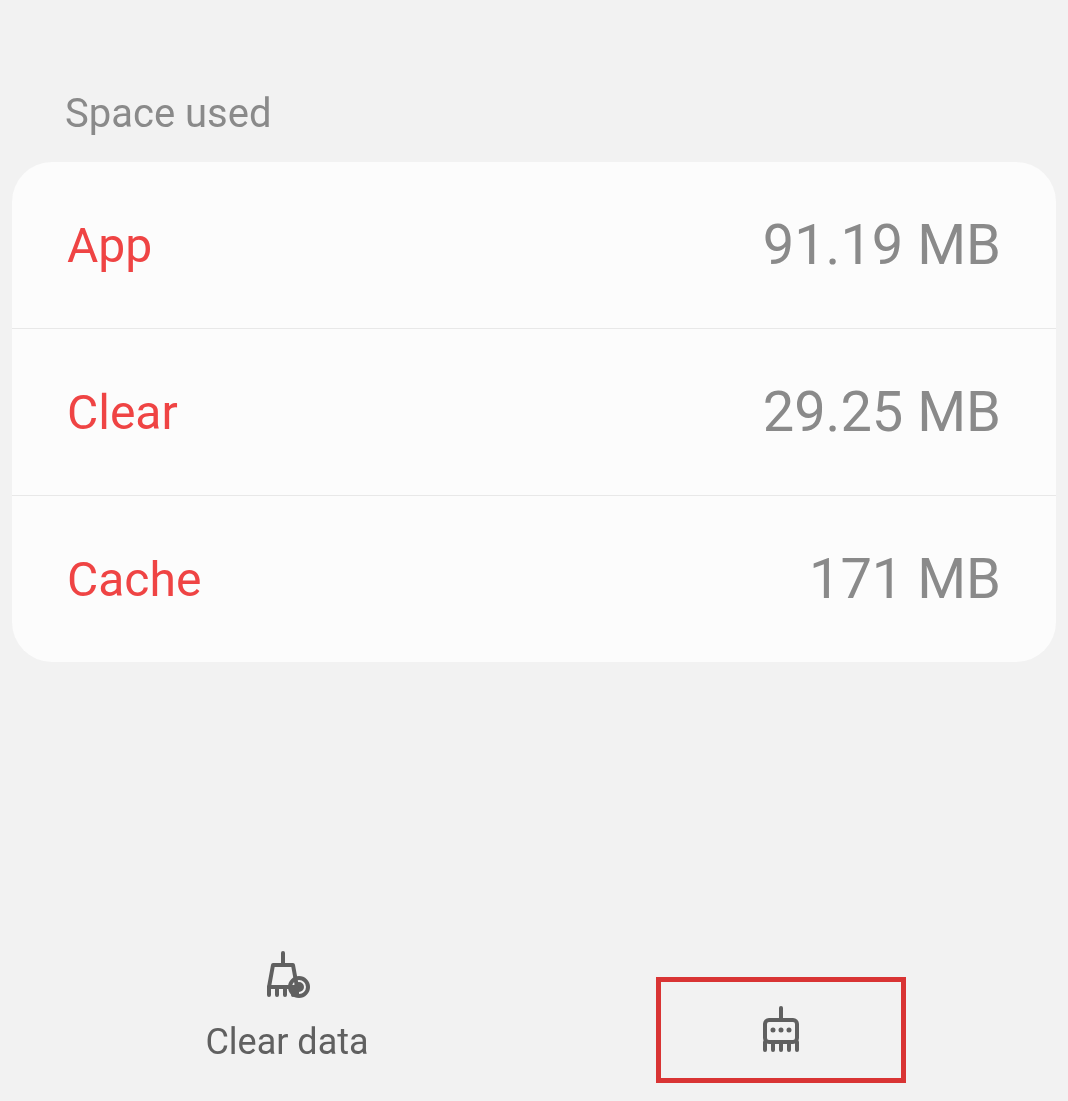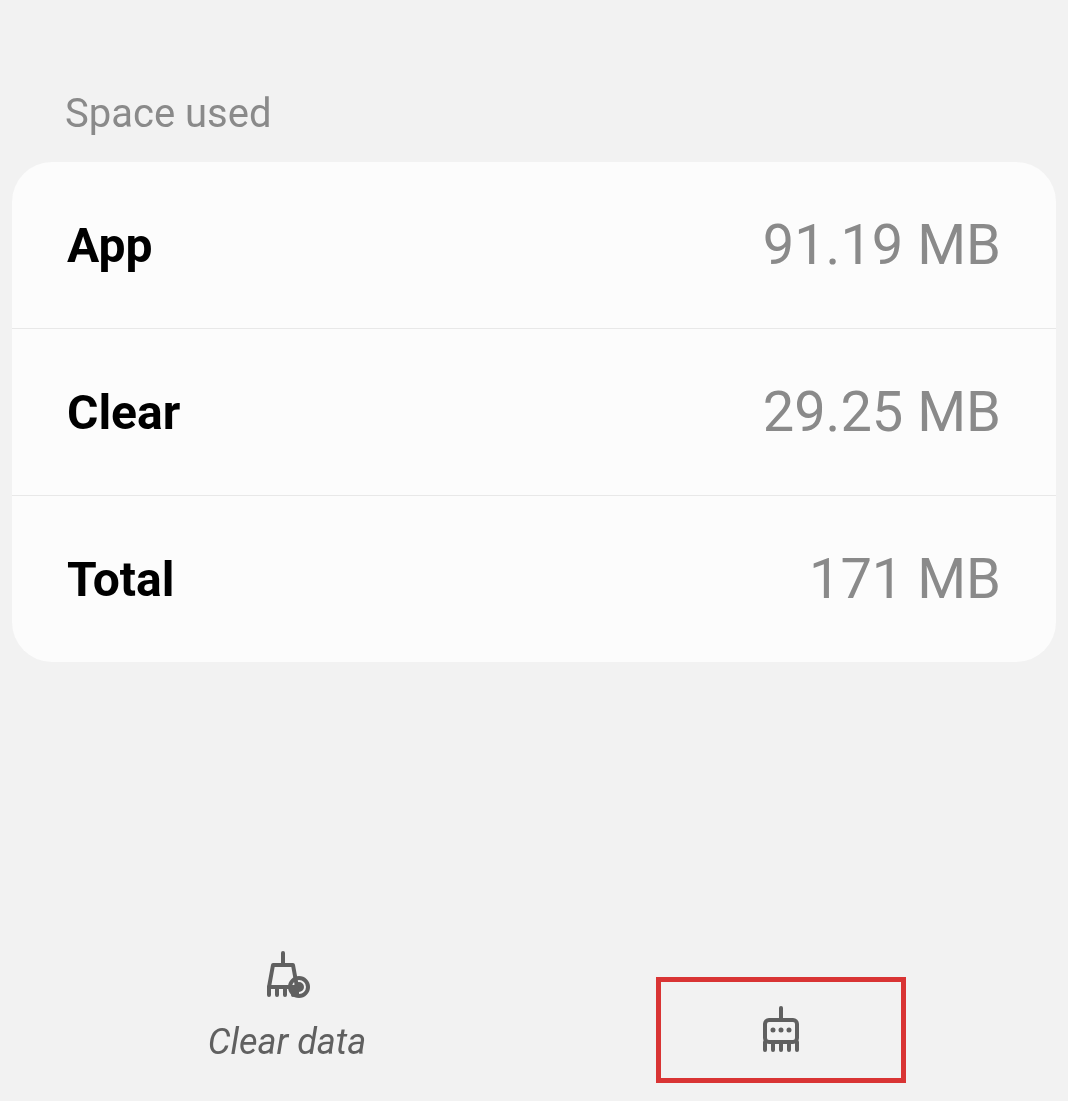--- a/index.html
+++ b/index.html
@@ -31,38 +31,37 @@
       justify-content: space-between;
       align-items: center;
       padding: 50px 55px 50px 55px;
       border-bottom: 1px solid #e8e8e8;
     }
     .row:last-child {
       border-bottom: none;
     }
     .row-label {
       font-size: 48px;
-      color: #000000;
-      font-weight: 700;
+      color: #ef4444;
+      font-weight: 400;
     }
     .row-value {
       font-size: 56px;
       color: #8a8a8a;
       font-weight: 400;
     }
     .bottom-actions {
       position: absolute;
       bottom: 18px;
       left: 0;
       right: 0;
       display: flex;
       justify-content: space-around;
       align-items: flex-end;
       padding: 0 40px;
-      font-style: italic;
     }
     .action-button {
       display: flex;
       flex-direction: column;
       align-items: center;
       justify-content: center;
       gap: 18px;
       cursor: pointer;
       padding: 20px 40px;
       width: 250px;
@@ -92,21 +91,21 @@
 <div class="card">
   <div class="row">
     <span class="row-label">App</span>
     <span class="row-value">91.19 MB</span>
   </div>
   <div class="row">
     <span class="row-label">Clear</span>
     <span class="row-value">29.25 MB</span>
   </div>
   <div class="row">
-    <span class="row-label">Total</span>
+    <span class="row-label">Cache</span>
     <span class="row-value">171 MB</span>
   </div>
 </div>
 
 <div class="bottom-actions">
   <div class="action-button">
     <span class="action-icon">
       <svg width="56" height="56" viewBox="0 0 56 56" fill="none" stroke="#606060" stroke-width="4" stroke-linecap="round" stroke-linejoin="round">
         <path d="M24 6 L24 18"></path>
         <path d="M14 18 L34 18 L38 40 L10 40 Z"></path>

